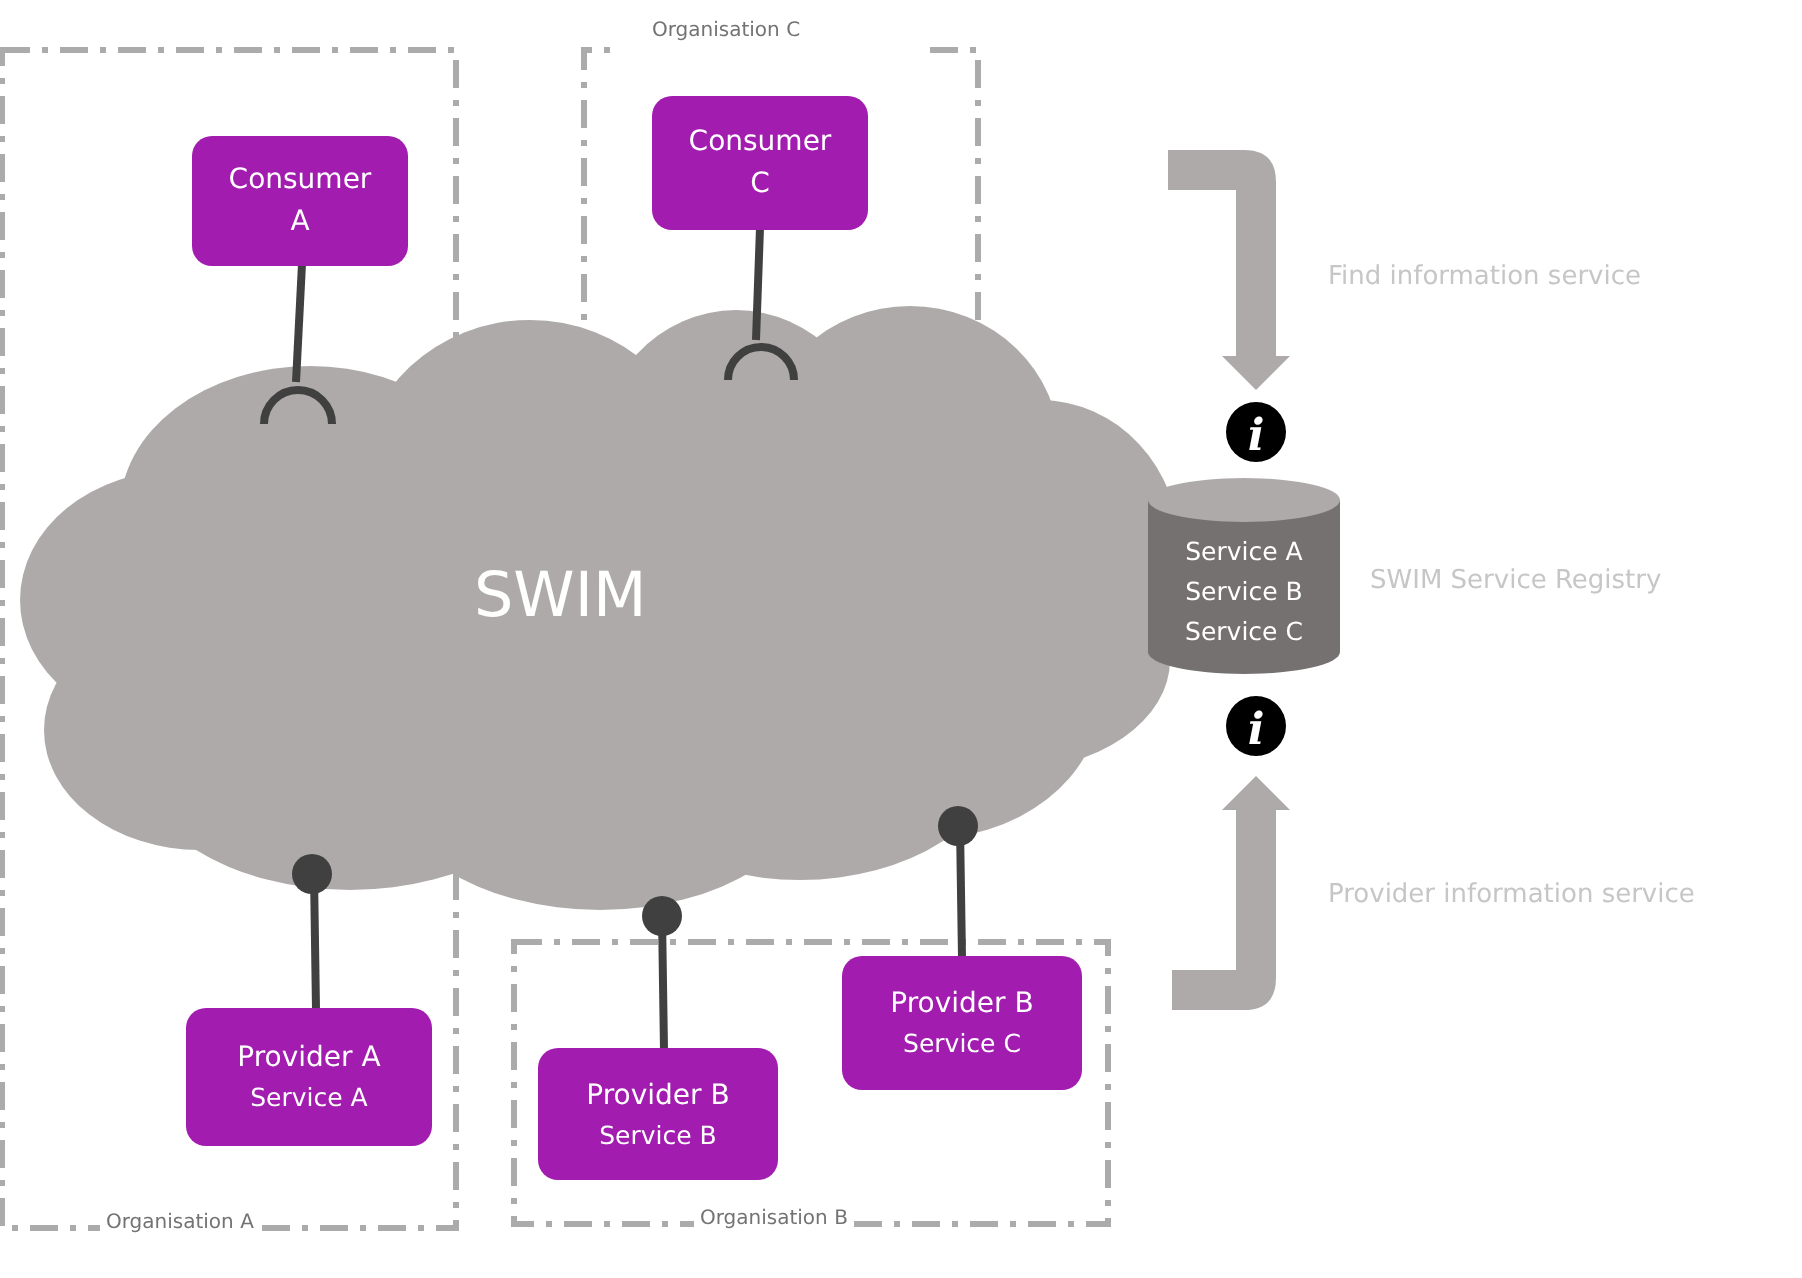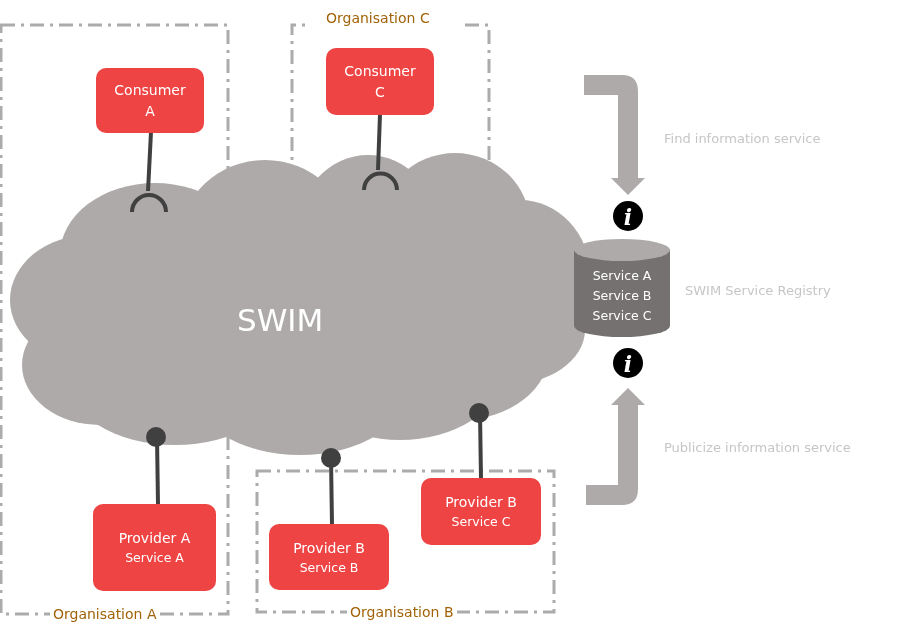--- a/index.html
+++ b/index.html
@@ -1,27 +1,27 @@
 <!DOCTYPE html>
 <html><head>
 <meta charset="utf-8">
 <style>
   html, body { margin: 0; padding: 0; background: #ffffff; }
   body { width: 901px; height: 639px; position: relative; overflow: hidden;
          font-family: "DejaVu Sans", sans-serif; }
   svg { position: absolute; left: 0; top: 0; }
   .lbl { position: absolute; font-family: "DejaVu Sans", sans-serif; white-space: nowrap; }
-  .org-label { font-size: 14px; color: #a16207; }
-  .node { position: absolute; background: #ef4444; border-radius: 10px; color: #fff;
+  .org-label { font-size: 10px; color: #737373; }
+  .node { position: absolute; background: #a21caf; border-radius: 10px; color: #fff;
           display: flex; flex-direction: column; align-items: center; justify-content: center;
           text-align: center; }
   .node .l1 { font-size: 14px; line-height: 21px; }
   .node .l2 { font-size: 12.5px; line-height: 18px; }
   .side-label { font-size: 13px; color: #c6c6c6; }
-  .swim { position: absolute; font-size: 31px; color: #fff; margin-top: 22px; }
+  .swim { position: absolute; font-size: 31px; color: #fff; }
   .reg-list { position: absolute; color: #fff; font-size: 12.5px; line-height: 20px; text-align: center; }
 </style>
 </head>
 <body>
 
 <svg width="901" height="639" viewBox="0 0 901 639">
 
   <rect x="1" y="25" width="227" height="589" fill="none" stroke="#ababab" stroke-width="3" stroke-dasharray="14,6,3,6"></rect>
 
   <path d="M292 180 L292 25 L310 25 M465 25 L489 25 L489 170" fill="none" stroke="#ababab" stroke-width="3" stroke-dasharray="14,6,3,6"></path>
@@ -94,34 +94,34 @@
 
 <div class="node" style="left:96px; top:68px; width:108px; height:65px;">
   <span class="l1">Consumer</span>
   <span class="l1">A</span>
 </div>
 <div class="node" style="left:326px; top:48px; width:108px; height:67px;">
   <span class="l1">Consumer</span>
   <span class="l1">C</span>
 </div>
 
-<div class="node" style="left:93px; top:504px; width:123px; height:87px;">
+<div class="node" style="left:93px; top:504px; width:123px; height:69px;">
   <span class="l1">Provider A</span>
   <span class="l2">Service A</span>
 </div>
 <div class="node" style="left:269px; top:524px; width:120px; height:66px;">
   <span class="l1">Provider B</span>
   <span class="l2">Service B</span>
 </div>
 <div class="node" style="left:421px; top:478px; width:120px; height:67px;">
   <span class="l1">Provider B</span>
   <span class="l2">Service C</span>
 </div>
 
 <div class="reg-list" style="left:574px; top:266px; width:96px;">
   <div>Service A</div>
   <div>Service B</div>
   <div>Service C</div>
 </div>
 
 <div class="lbl side-label" style="left:664px; top:131px;">Find information service</div>
 <div class="lbl side-label" style="left:685px; top:283px;">SWIM Service Registry</div>
-<div class="lbl side-label" style="left:664px; top:440px;">Publicize information service</div>
+<div class="lbl side-label" style="left:664px; top:440px;">Provider information service</div>
 
 </body></html>

